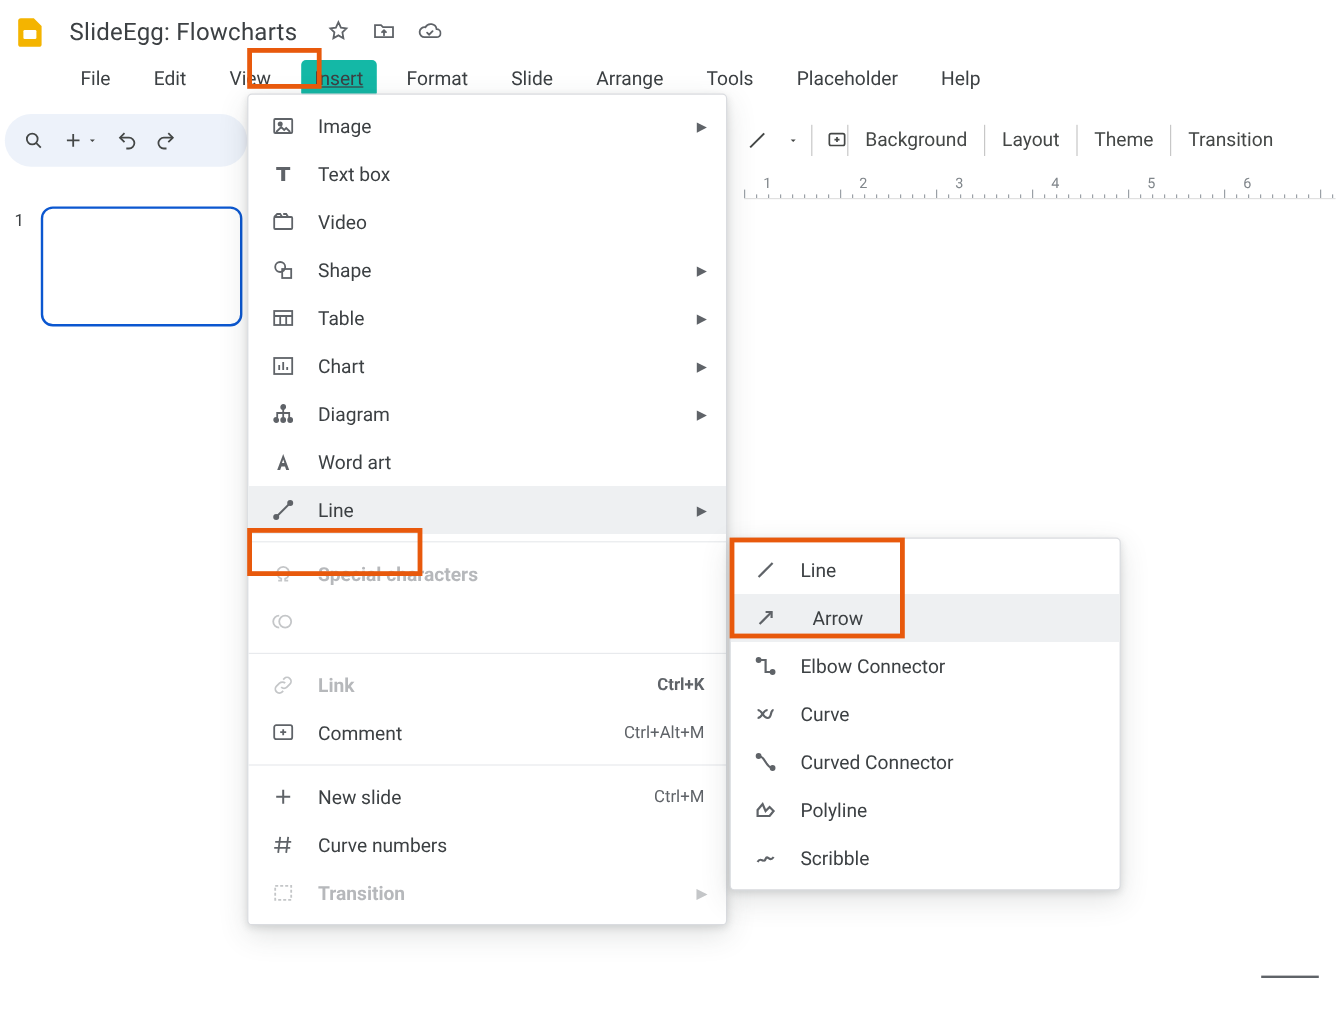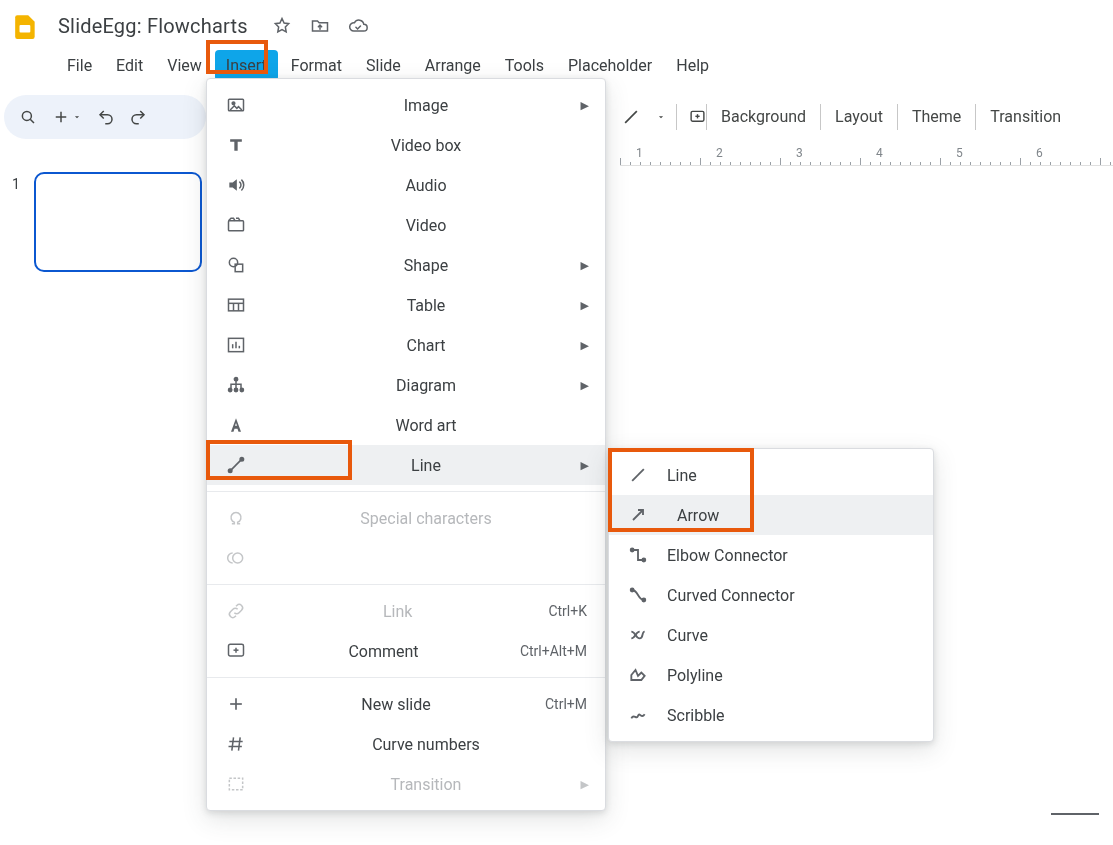--- a/index.html
+++ b/index.html
@@ -12,23 +12,23 @@
     background: #fff;
     color: #202124;
     overflow: hidden;
   }
   .header { padding: 8px 0 0 12px; }
   .title-row { display: flex; align-items: center; gap: 14px; padding-left: 0; }
   .logo { width: 28px; height: 36px; display:flex; align-items:center; justify-content:center; }
   .doc-title { font-size: 20px; color: #3c4043; letter-spacing: .2px; padding: 2px 4px; }
   .title-icons { display:flex; align-items:center; gap:18px; margin-left:6px; }
   .title-icons .ic { width:20px; height:20px; display:flex; align-items:center; justify-content:center; color:#5f6368; }
-  .menubar { display:flex; align-items:flex-end; column-gap: 2px; padding: 6px 0 0 44px; font-size: 16px; color:#3c4043; }
+  .menubar { display:flex; align-items:flex-end; column-gap: 14px; padding: 6px 0 0 44px; font-size: 16px; color:#3c4043; }
   .menubar .mitem { padding: 6px 11px; border-radius: 4px; cursor: default; }
-  .menubar .mitem.active { background:#0ea5e9;text-decoration:underline; }
+  .menubar .mitem.active { background:#14b8a6;text-decoration:underline; }
 
   .toolbar-row { margin-top: 14px; display:flex; align-items:center; }
   .pill {
     height: 44px;
     background:#edf2fa;
     border-radius: 24px;
     display:flex;
     align-items:center;
     padding: 0 14px;
     gap: 12px;
@@ -116,22 +116,22 @@
   }
   .menu .row {
     display:flex;
     align-items:center;
     height:40px;
     padding:0 18px 0 18px;
     gap:18px;
     position:relative;
   }
   .menu .row.hover { background:#eef0f2; }
-  .menu .row.disabled { color:#b6b8bb; }
-  .menu .row .label { flex:1;text-align:center; }
+  .menu .row.disabled { color:#b6b8bb;font-weight:bold; }
+  .menu .row .label { flex:1; }
   .menu .row .kbd { color:#5f6368; font-size:14px; }
   .menu .row .arrow { position:absolute; right:16px; color:#5f6368; font-size:11px; }
   .menu .row.disabled .arrow { color:#c4c6c8; }
   .menu hr { border:none; border-top:1px solid #e8eaed; margin:6px 0; }
   .menu .ic { width:22px; height:22px; display:flex; align-items:center; justify-content:center; color:#5f6368; }
   .menu .row.disabled .ic { color:#c4c6c8; }
 
   .submenu {
     position:absolute;
     top:448px;
@@ -343,30 +343,21 @@
       </span>
     <span class="label">Image</span>
     <span class="arrow">▶</span>
   </div>
   <div class="row">
     <span class="ic">
         <svg viewBox="0 0 24 24" width="20" height="20" fill="#5f6368">
           <path d="M5 5h14v3h-5v11h-4V8H5z"></path>
         </svg>
       </span>
-    <span class="label">Video box</span>
-  </div>
-  <div class="row">
-    <span class="ic">
-        <svg viewBox="0 0 24 24" width="20" height="20" fill="none" stroke="#5f6368" stroke-width="1.8">
-          <path d="M4 9v6h4l5 4V5L8 9H4z" fill="#5f6368" stroke="none"></path>
-          <path d="M16 8a5 5 0 0 1 0 8M18.5 5.5a9 9 0 0 1 0 13"></path>
-        </svg>
-      </span>
-    <span class="label">Audio</span>
+    <span class="label">Text box</span>
   </div>
   <div class="row">
     <span class="ic">
         <svg viewBox="0 0 24 24" width="20" height="20" fill="none" stroke="#5f6368" stroke-width="1.8">
           <rect x="3" y="7" width="18" height="12" rx="1"></rect>
           <path d="M3 7l3-3h3l2 3M12 4h3l2 3"></path>
         </svg>
       </span>
     <span class="label">Video</span>
   </div>
@@ -532,39 +523,39 @@
           <path d="M5 6h7v12h7"></path>
           <circle cx="5" cy="6" r="1.8" fill="#5f6368"></circle>
           <circle cx="19" cy="18" r="1.8" fill="#5f6368"></circle>
         </svg>
       </span>
     <span>Elbow Connector</span>
   </div>
   <div class="row">
     <span class="ic">
         <svg viewBox="0 0 24 24" width="20" height="20" fill="none" stroke="#5f6368" stroke-width="2.2">
+          <path d="M4 8c5 0 5 8 10 8s2-8 6-8"></path>
+          <path d="M4 16c5 0 5-8 10-8"></path>
+        </svg>
+      </span>
+    <span>Curve</span>
+  </div>
+  <div class="row">
+    <span class="ic">
+        <svg viewBox="0 0 24 24" width="20" height="20" fill="none" stroke="#5f6368" stroke-width="2.2">
           <path d="M5 6c7 0 7 12 14 12"></path>
           <circle cx="5" cy="6" r="1.8" fill="#5f6368"></circle>
           <circle cx="19" cy="18" r="1.8" fill="#5f6368"></circle>
         </svg>
       </span>
     <span>Curved Connector</span>
   </div>
   <div class="row">
     <span class="ic">
         <svg viewBox="0 0 24 24" width="20" height="20" fill="none" stroke="#5f6368" stroke-width="2.2">
-          <path d="M4 8c5 0 5 8 10 8s2-8 6-8"></path>
-          <path d="M4 16c5 0 5-8 10-8"></path>
-        </svg>
-      </span>
-    <span>Curve</span>
-  </div>
-  <div class="row">
-    <span class="ic">
-        <svg viewBox="0 0 24 24" width="20" height="20" fill="none" stroke="#5f6368" stroke-width="2.2">
           <path d="M4 12l5-6 3 7 4-4 4 4-4 5H4z"></path>
         </svg>
       </span>
     <span>Polyline</span>
   </div>
   <div class="row">
     <span class="ic">
         <svg viewBox="0 0 24 24" width="20" height="20" fill="none" stroke="#5f6368" stroke-width="2.2">
           <path d="M4 16c3-6 6 2 8-3s4 4 8-2"></path>
         </svg>

